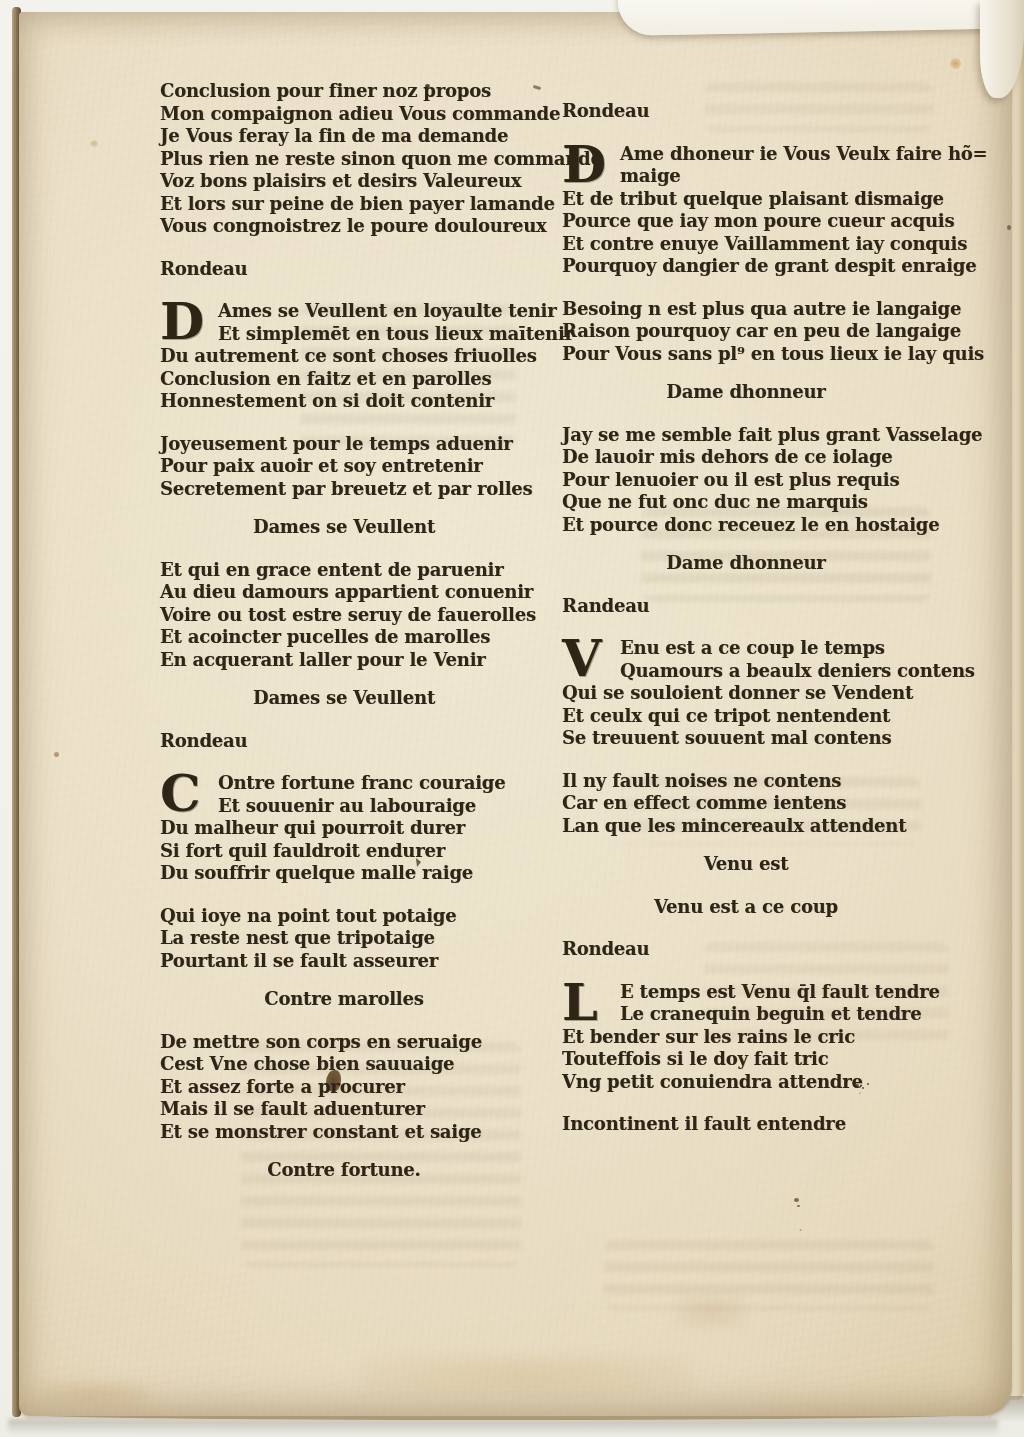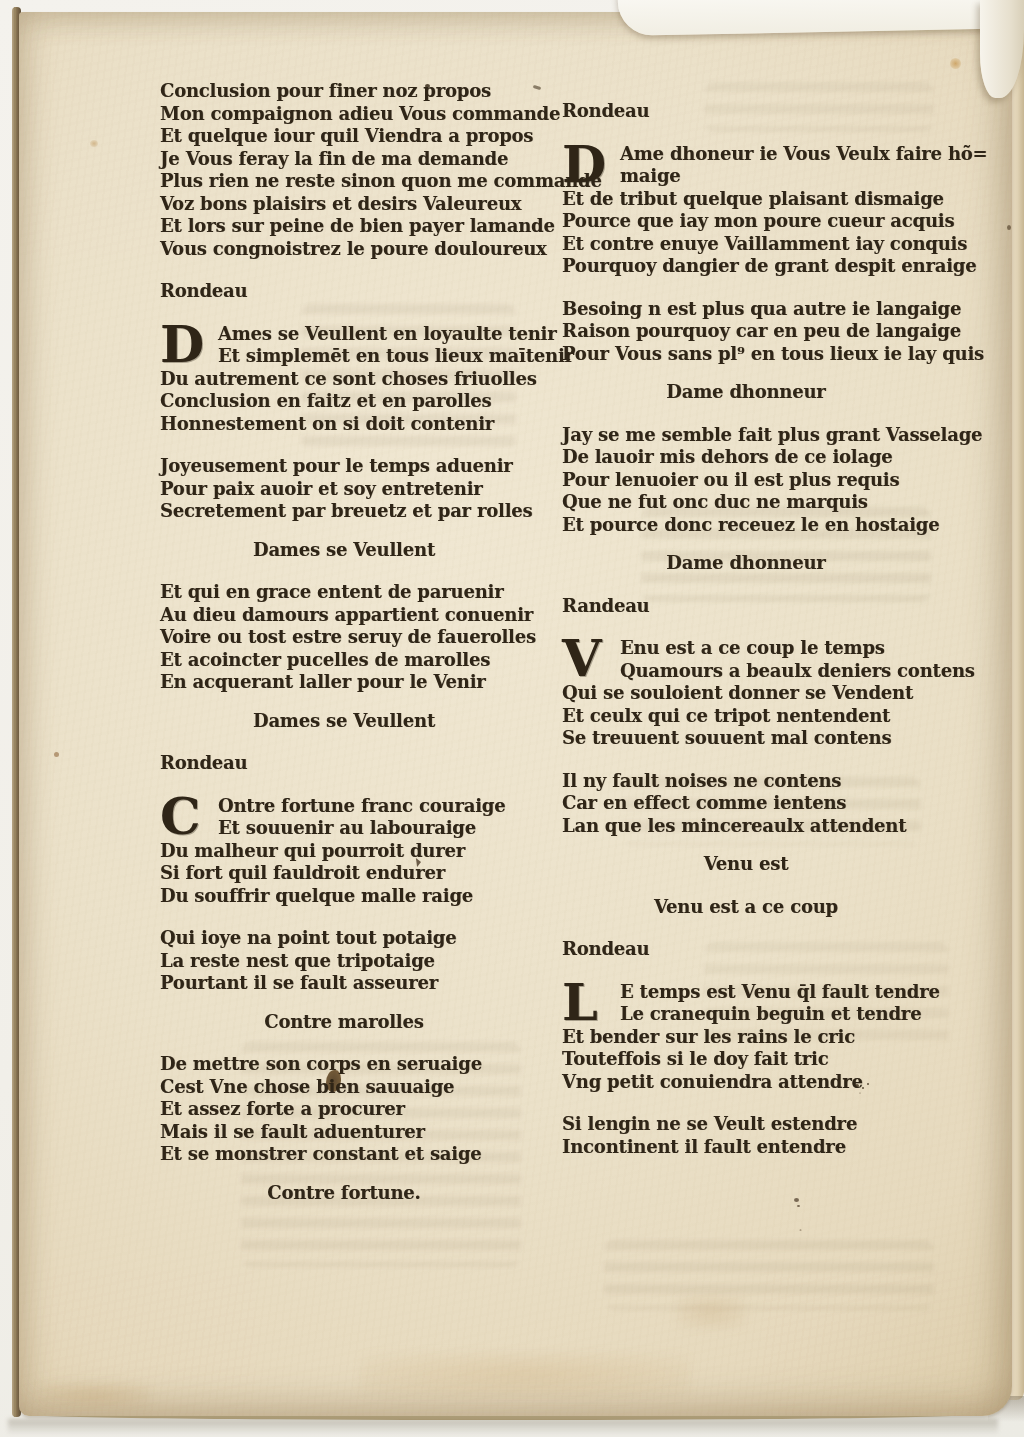--- a/index.html
+++ b/index.html
@@ -112,21 +112,20 @@
     <div class="stain" style="left:775px;top:1186px;width:5px;height:4px;background:#4a3826;border-radius:50%;box-shadow:2px 6px 0 -1px #4a3826,4px 30px 0 -1.5px #4a3826;opacity:.7;"></div>
     <div class="stain" style="left:341px;top:1340px;width:330px;height:46px;background:radial-gradient(rgba(190,150,90,.20),rgba(190,150,90,0));filter:blur(5px);"></div>
     <div class="stain" style="left:657px;top:1283px;width:70px;height:34px;background:radial-gradient(rgba(180,140,85,.18),rgba(180,140,85,0));filter:blur(4px);"></div>
     <div class="stain" style="left:21px;top:1370px;width:110px;height:26px;background:radial-gradient(rgba(180,140,85,.22),rgba(180,140,85,0));filter:blur(4px);"></div>
     <div class="stain" style="left:380px;top:120px;width:6px;height:6px;background:radial-gradient(#c09055,rgba(192,144,85,0));border-radius:50%;opacity:.45;"></div>
 
     <div class="col col-left">
         <div class="block stanza">
           <div class="line">Conclusion pour finer noz propos</div>
           <div class="line">Mon compaignon adieu Vous commande</div>
-          <div class="line">Et quelque iour quil Viendra a propos</div>
           <div class="line">Je Vous feray la fin de ma demande</div>
           <div class="line">Plus rien ne reste sinon quon me commande</div>
           <div class="line">Voz bons plaisirs et desirs Valeureux</div>
           <div class="line">Et lors sur peine de bien payer lamande</div>
           <div class="line">Vous congnoistrez le poure douloureux</div>
         </div>
         <div class="block heading"><span class="txt">Rondeau</span></div>
         <div class="block stanza has-cap">
           <span class="cap">D</span>
           <div class="line">Ames se Veullent en loyaulte tenir</div>
@@ -217,21 +216,20 @@
         <div class="block heading"><span class="txt">Rondeau</span></div>
         <div class="block stanza has-cap">
           <span class="cap">L</span>
           <div class="line">E temps est Venu q̄l fault tendre</div>
           <div class="line">Le cranequin beguin et tendre</div>
           <div class="line">Et bender sur les rains le cric</div>
           <div class="line">Touteffois si le doy fait tric</div>
           <div class="line">Vng petit conuiendra attendre</div>
         </div>
         <div class="block stanza">
-          <div class="line">Si lengin ne se Veult estendre</div>
           <div class="line">Incontinent il fault entendre</div>
         </div>
       </div>
   </div>
 
   <div class="tissue-top"></div>
   <div class="tissue-side"></div>
   <div class="stain" style="left:1007px;top:225px;width:4px;height:5px;background:#5a4832;border-radius:50%;opacity:.7;"></div>
 
 </div>

